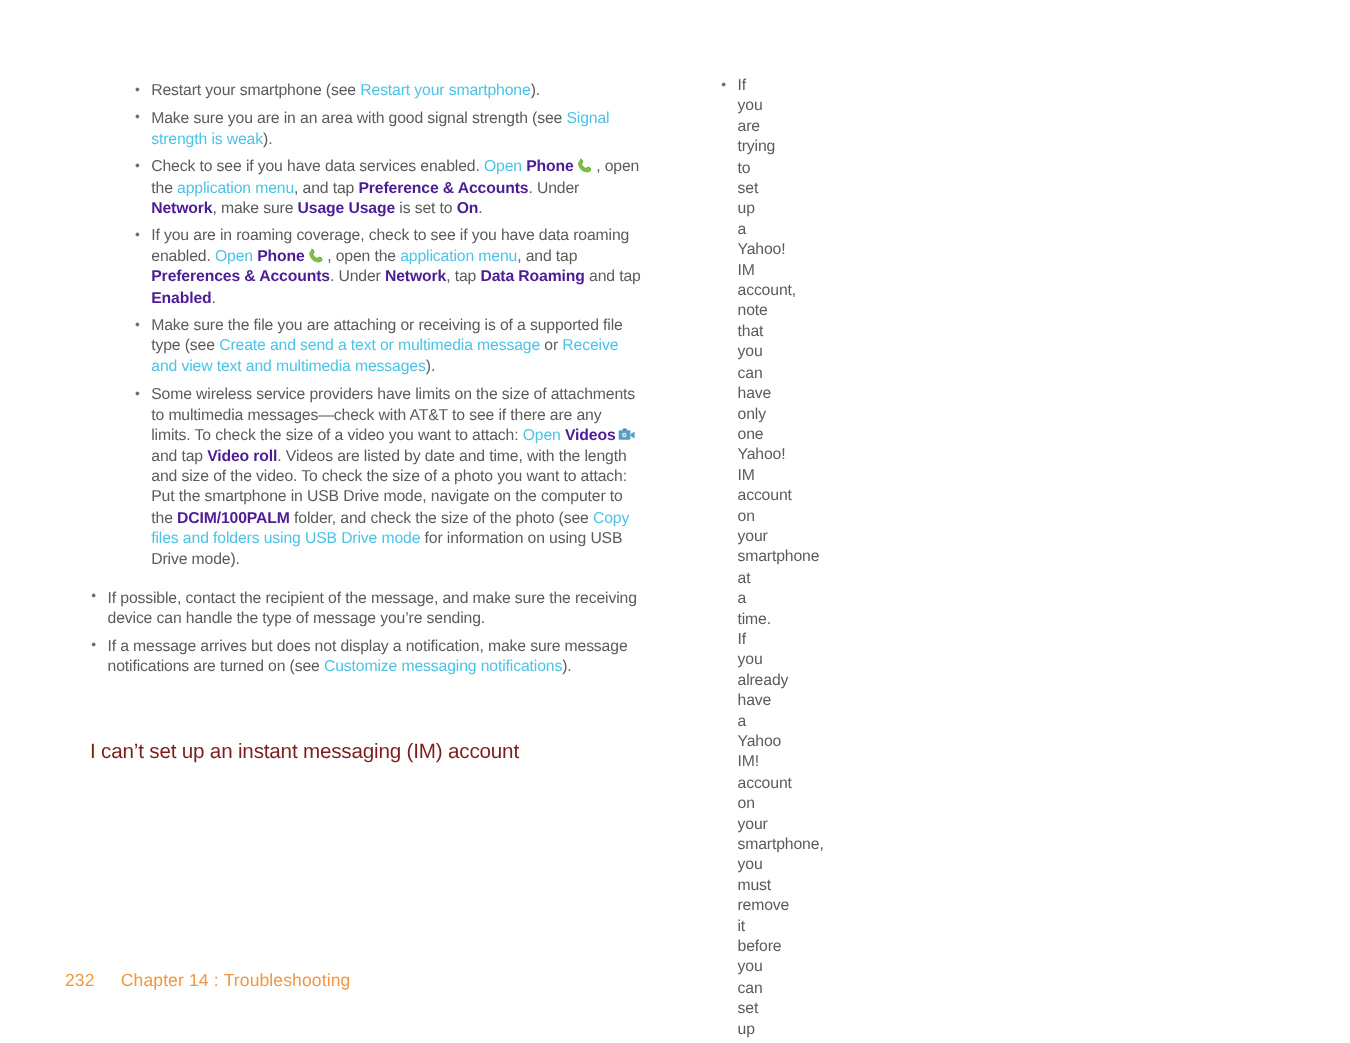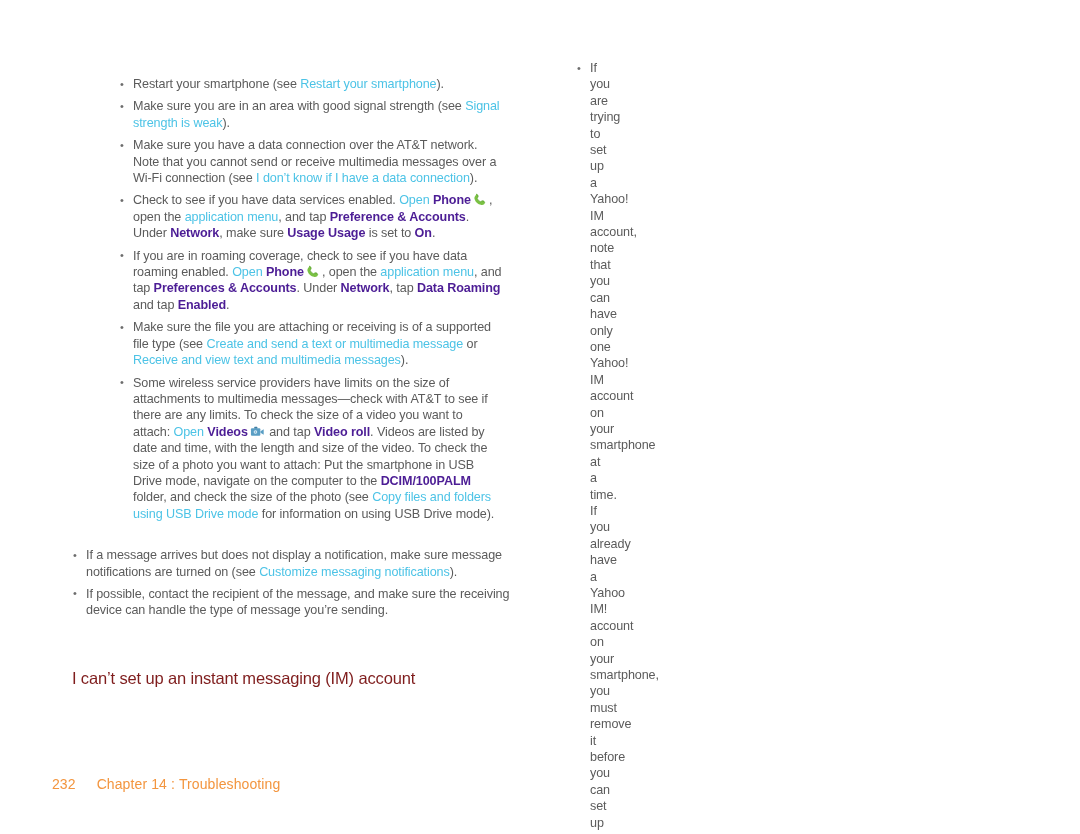--- a/index.html
+++ b/index.html
@@ -44,21 +44,21 @@
   }
 
   
   ul.lvl1 {
     list-style: none;
     margin: 0;
     padding: 0;
   }
   ul.lvl2 {
     list-style: none;
-    margin: 16px;
+    margin: 4px;
     padding: 0 0 0 31px;
   }
   li.item {
     position: relative;
     padding-left: 14px;
     font-size: 12.6px;
     line-height: 16.4px;
     margin-bottom: 6px;
     color: #5b5b5b;
     letter-spacing: -0.1px;
@@ -132,23 +132,20 @@
         <ul class="lvl2">
 
           <li class="item">
             <span>Restart your smartphone (see </span><span class="lnk">Restart your smartphone</span><span>).</span>
           </li>
 
           <li class="item">
             <span>Make sure you are in an area with good signal strength (see </span><span class="lnk">Signal strength is weak</span><span>).</span>
           </li>
 
-          <li class="item">
-            <span>Make sure you have a data connection over the AT&amp;T network. Note that you cannot send or receive multimedia messages over a Wi-Fi connection (see </span><span class="lnk">I don’t know if I have a data connection</span><span>).</span>
-          </li>
 
           <li class="item">
             <span>Check to see if you have data services enabled. </span><span class="lnk">Open</span><span> </span><b>Phone</b><span class="icon-inline phone-icon"><svg viewBox="0 0 16 15">
                   <path d="M3.4 1.2c1 .2 1.7.9 2 1.8.3.9-.1 1.6-.6 2.1-.3.3-.4.6-.2 1 .6 1.4 1.7 2.5 3.1 3.1.4.2.7.1 1-.2.5-.5 1.2-.9 2.1-.6.9.3 1.6 1 1.8 2 .1.6-.2 1.2-.7 1.6-1 .8-2.3 1-3.5.6C5.3 12.5 2.8 10 1.7 6.7c-.4-1.2-.2-2.5.6-3.5.4-.5 1-.8 1.1-2z" fill="#7ac143"></path>
                   <path d="M3.4 1.2c1 .2 1.7.9 2 1.8.3.9-.1 1.6-.6 2.1-.3.3-.4.6-.2 1 .6 1.4 1.7 2.5 3.1 3.1.4.2.7.1 1-.2.5-.5 1.2-.9 2.1-.6.9.3 1.6 1 1.8 2" fill="none" stroke="#4f9a23" stroke-width="0.7"></path>
                 </svg></span><span>, open the </span><span class="lnk">application menu</span><span>, and tap </span><b>Preference &amp; Accounts</b><span>. Under </span><b>Network</b><span>, make sure </span><b>Usage Usage</b><span> is set to </span><b>On</b><span>.</span>
           </li>
 
           <li class="item">
             <span>If you are in roaming coverage, check to see if you have data roaming enabled. </span><span class="lnk">Open</span><span> </span><b>Phone</b><span class="icon-inline phone-icon"><svg viewBox="0 0 16 15">
@@ -169,25 +166,25 @@
                   <circle cx="5.8" cy="7" r="1.9" fill="#dfeef6"></circle>
                   <circle cx="5.8" cy="7" r="0.9" fill="#6aa8cc"></circle>
                 </svg></span><span> and tap </span><b>Video roll</b><span>. Videos are listed by date and time, with the length and size of the video. To check the size of a photo you want to attach: Put the smartphone in USB Drive mode, navigate on the computer to the </span><b>DCIM/100PALM</b><span> folder, and check the size of the photo (see </span><span class="lnk">Copy files and folders using USB Drive mode</span><span> for information on using USB Drive mode).</span>
           </li>
 
         </ul>
 
         <div class="sp-group"></div>
 
         <li class="item">
+          <span>If possible, contact the recipient of the message, and make sure the receiving device can handle the type of message you’re sending.</span>
+        </li>
+
+        <li class="item">
           <span>If a message arrives but does not display a notification, make sure message notifications are turned on (see </span><span class="lnk">Customize messaging notifications</span><span>).</span>
-        </li>
-
-        <li class="item">
-          <span>If possible, contact the recipient of the message, and make sure the receiving device can handle the type of message you’re sending.</span>
         </li>
       </ul>
 
       <div class="sp-before-head"></div>
 
       <h2 class="section">I can’t set up an instant messaging (IM) account</h2>
 
       <div class="sp-after-head"></div>
 
       <ul class="lvl1">

